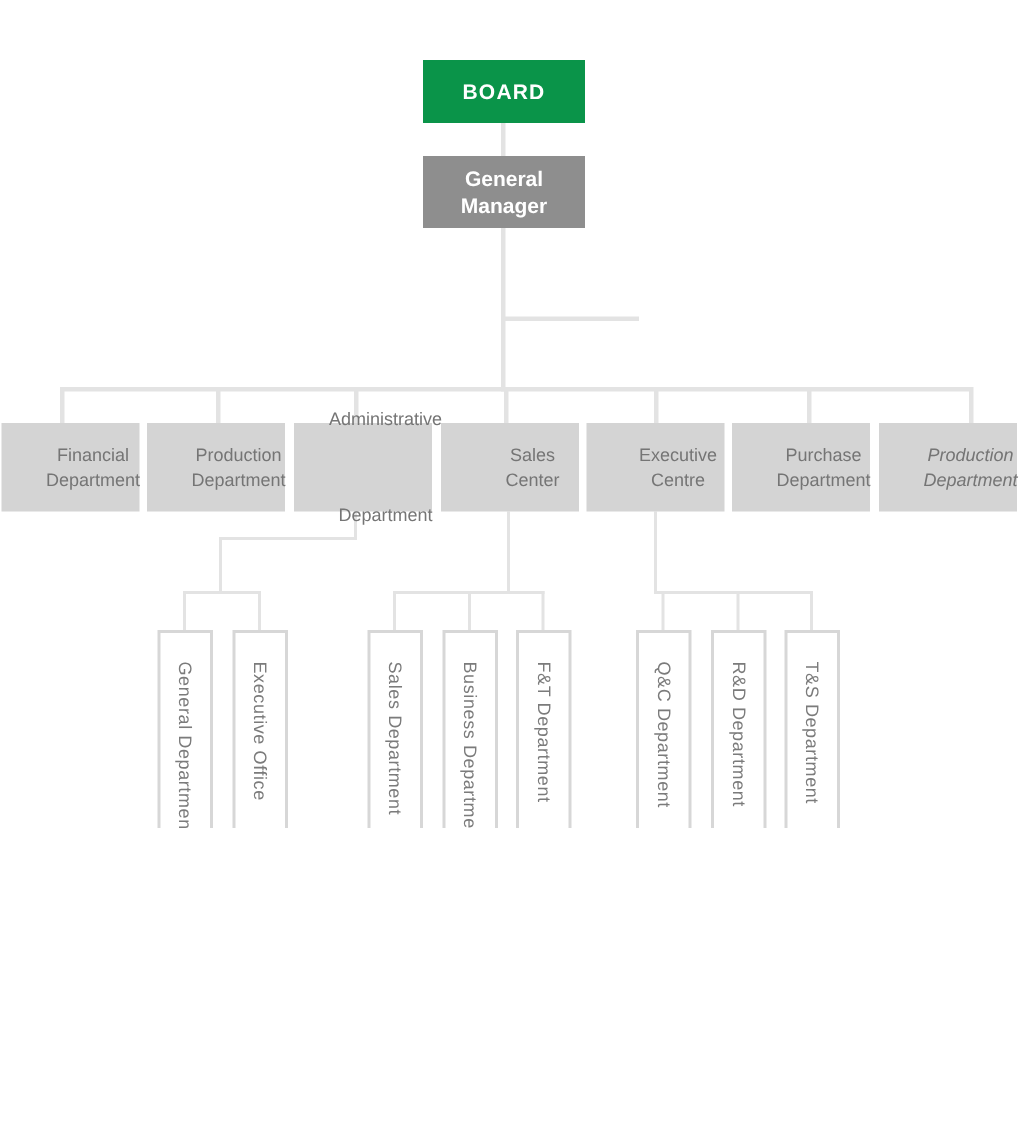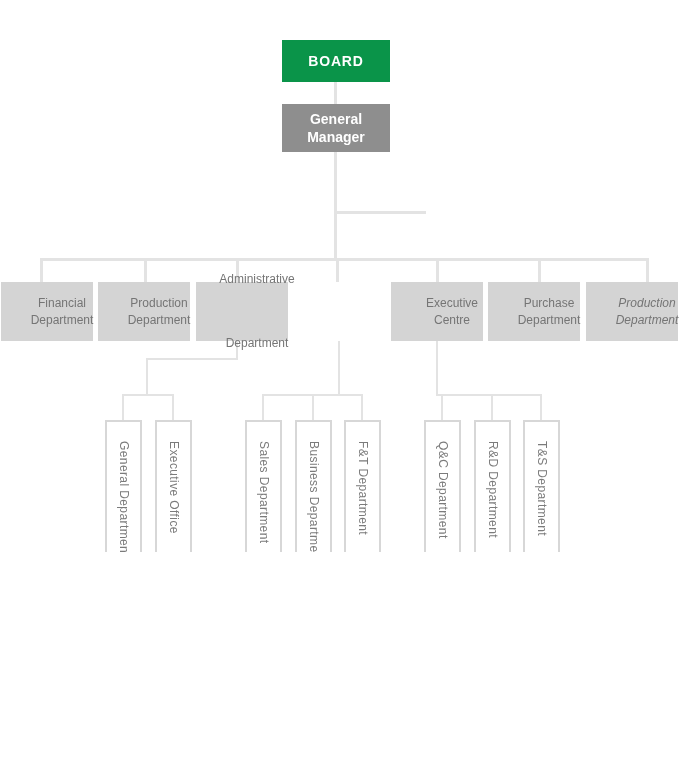--- a/index.html
+++ b/index.html
@@ -128,20 +128,24 @@
     <span>Department</span>
   </div>
   <div class="node dept-node" style="left:98px;">
     <span>Production</span>
     <span>Department</span>
   </div>
   <div class="node dept-node" style="left:196px;gap:47px;">
     <span>Administrative</span>
     <span>Department</span>
   </div>
+  <div class="node dept-node" style="left:294px;">
+    <span>Sales</span>
+    <span>Center</span>
+  </div>
   <div class="node dept-node" style="left:391px;">
     <span>Executive</span>
     <span>Centre</span>
   </div>
   <div class="node dept-node" style="left:488px;">
     <span>Purchase</span>
     <span>Department</span>
   </div>
   <div class="node dept-node" style="left:586px;font-style:italic;">
     <span>Production</span>

